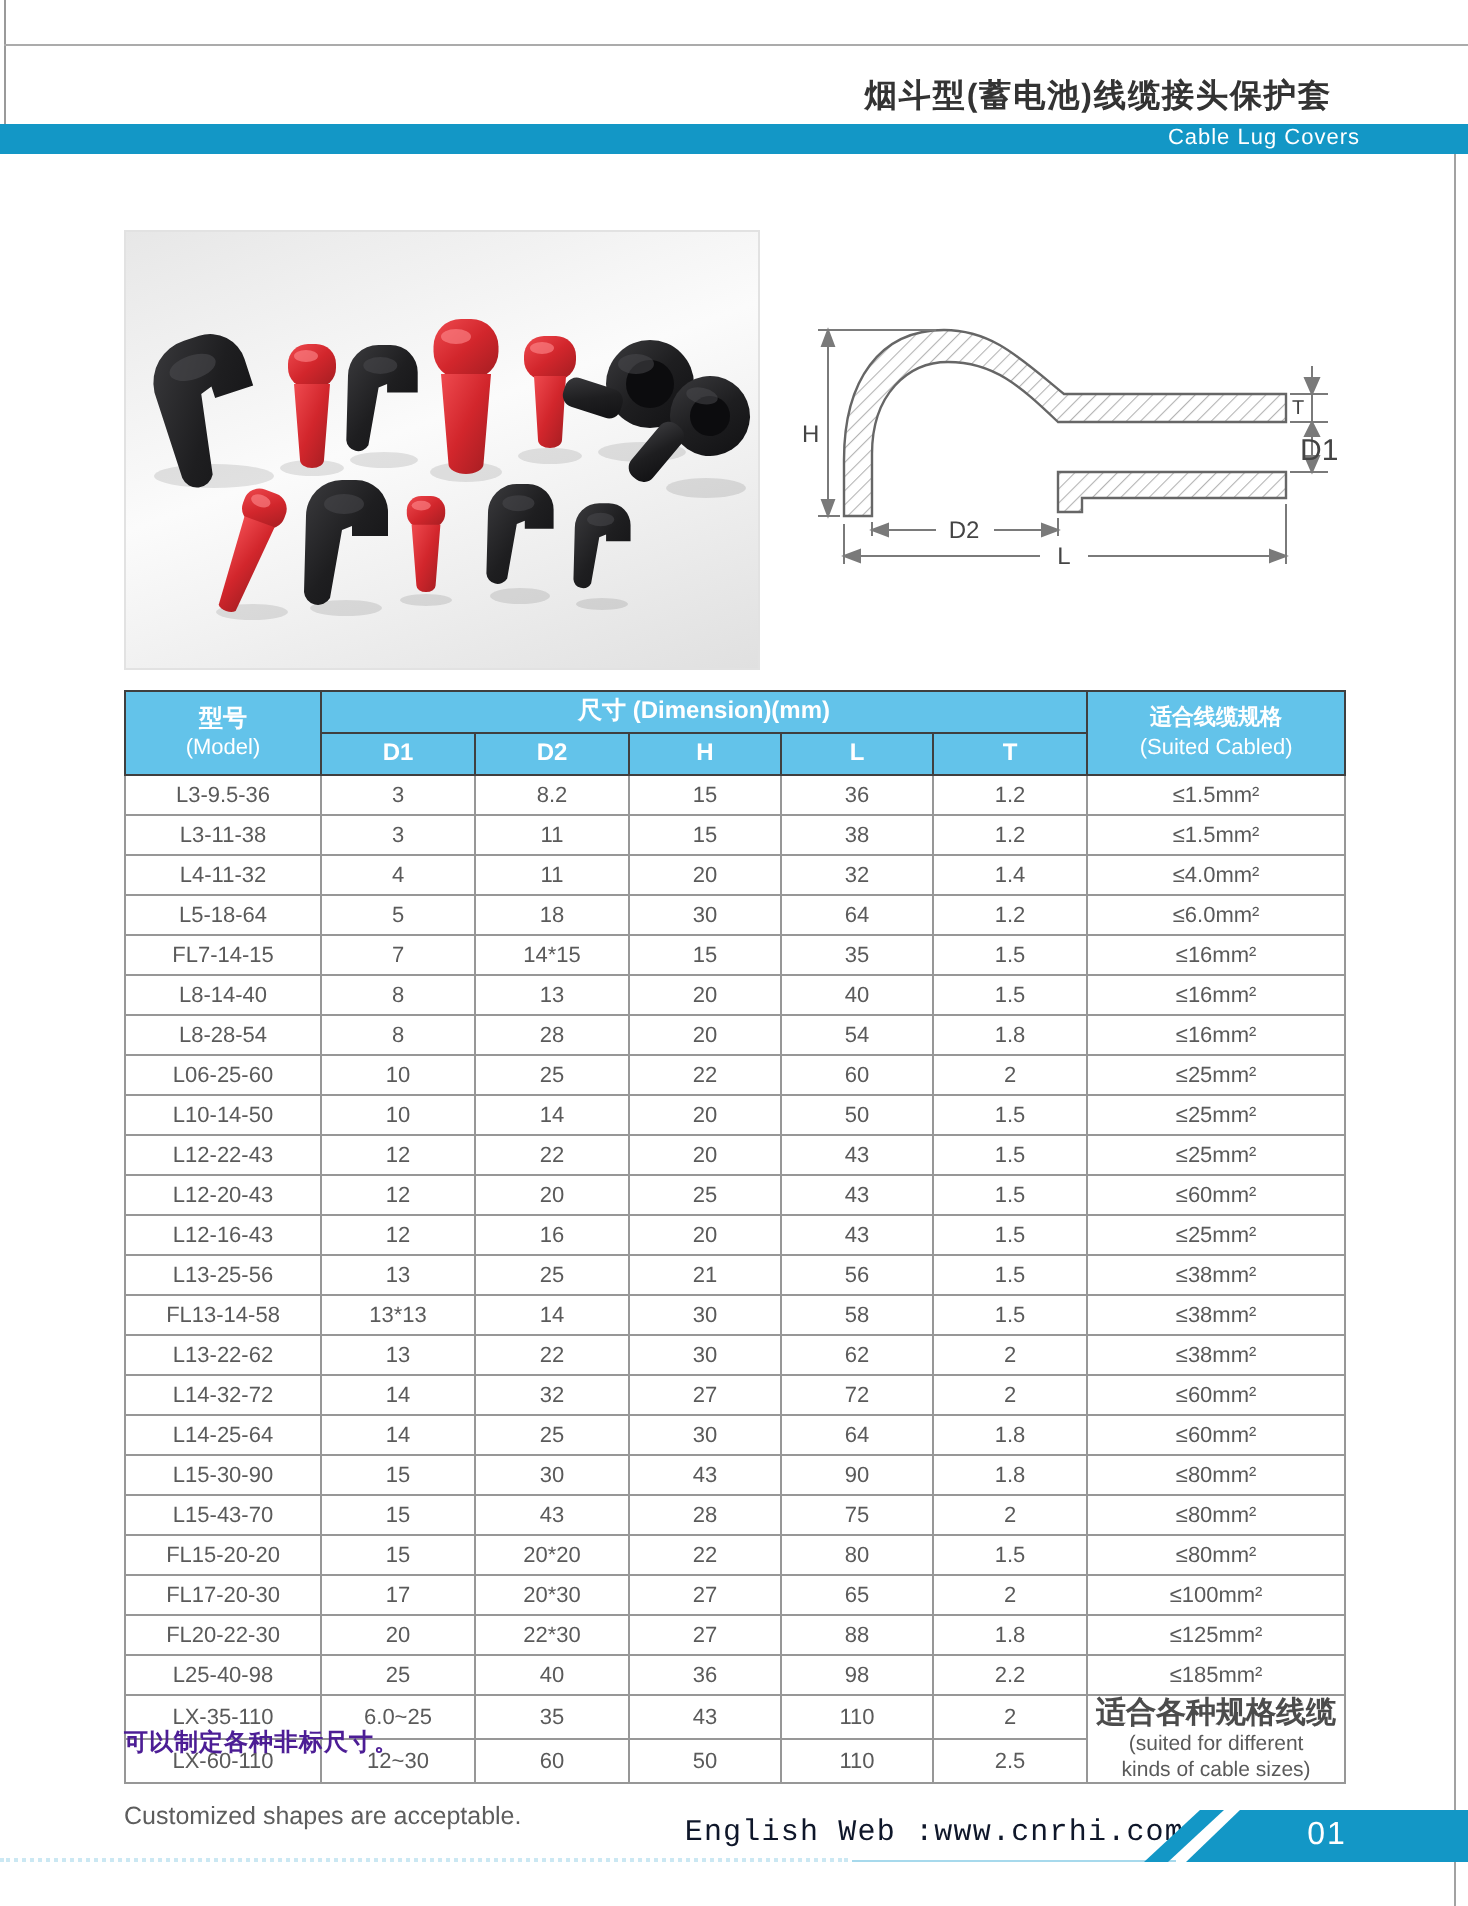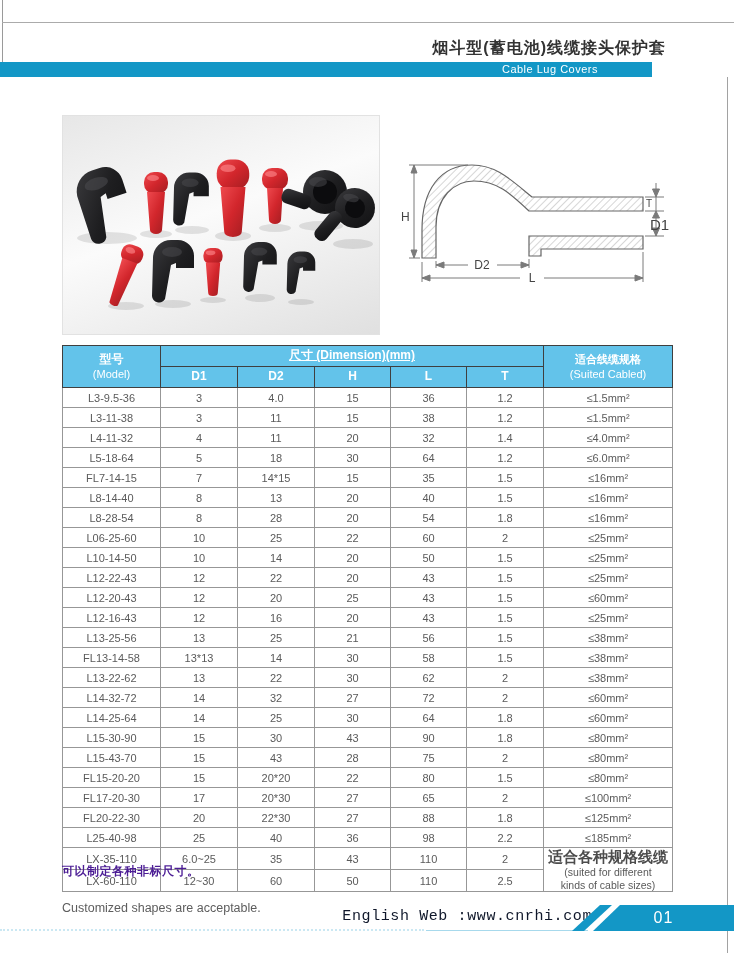--- a/index.html
+++ b/index.html
@@ -11,21 +11,21 @@
     position:relative;width:734px;height:953px;background:#fff;overflow:hidden;
     font-family:"Liberation Sans",sans-serif;color:#444;
   }
   
   .vline-left{position:absolute;left:2px;top:0;width:1px;height:63px;background:#9a9a9a;}
   .hline-top{position:absolute;left:2px;right:0;top:22px;height:1px;background:#ababab;}
   .vline-right{position:absolute;left:727px;top:77px;width:1px;height:876px;background:#a2a2a2;}
 
   
   .title-cn{position:absolute;top:38px;right:68px;font-size:16px;font-weight:bold;color:#333;letter-spacing:1px;}
-  .accent-bar{position:absolute;top:62px;left:0;width:652px;height:15px;background:var(--accent);}
+  .accent-bar{position:absolute;top:62px;left:0;width:734px;height:15px;background:var(--accent);}
   .accent-bar .bar-label{position:absolute;right:54px;top:0;line-height:15px;font-size:11px;color:#fff;letter-spacing:.5px;}
 
   
   .photo{
     position:absolute;left:62px;top:115px;width:318px;height:220px;
     background:linear-gradient(160deg,#e7e7e7 0%,#fbfbfb 45%,#e0e0e0 100%);
     border:1px solid #e2e2e2;box-sizing:border-box;
   }
   
   .diagram{position:absolute;left:398px;top:135px;width:308px;height:175px;}
@@ -41,21 +41,21 @@
     background:var(--table-header-blue);color:#fff;border:1px solid #3f3f3f;
     font-weight:bold;padding:0;line-height:1.3;margin-top:22px;
   }
   .spec-table td{
     border:1px solid #979797;text-align:center;height:19px;padding:0 2px;
     background:#fff;
   }
   .spec-table{border:1px solid #4a4a4a;}
   .th-model{font-size:12px;}
   .th-sub{font-weight:normal;font-size:11px;}
-  .th-dim{height:20px;font-size:12px;text-decoration:underline;}
+  .th-dim{height:20px;font-size:12px;}
   .th-dimcell{height:20px;font-size:12px;}
   .th-suited{font-size:11px;}
   .merged-suited{vertical-align:middle;line-height:1.2;padding:1px 0;}
   .ms-cn{font-weight:bold;font-size:15px;color:#4c4c4c;}
   .ms-en{font-size:10.5px;color:#5a5a5a;}
 
   
   .note-cn{position:absolute;left:62px;top:863px;font-size:12px;color:#4c1d95;font-weight:bold;letter-spacing:.5px;}
   .note-en{position:absolute;left:62px;top:878px;font-size:12.5px;color:#5d5d5d;margin-top:23px;}
 
@@ -256,21 +256,21 @@
         <th class="th-dimcell">D2</th>
         <th class="th-dimcell">H</th>
         <th class="th-dimcell">L</th>
         <th class="th-dimcell">T</th>
       </tr>
     </thead>
     <tbody>
         <tr>
           <td>L3-9.5-36</td>
           <td>3</td>
-          <td>4.0</td>
+          <td>8.2</td>
           <td>15</td>
           <td>36</td>
           <td>1.2</td>
           <td>≤1.5mm²</td>
         </tr>
         <tr>
           <td>L3-11-38</td>
           <td>3</td>
           <td>11</td>
           <td>15</td>

